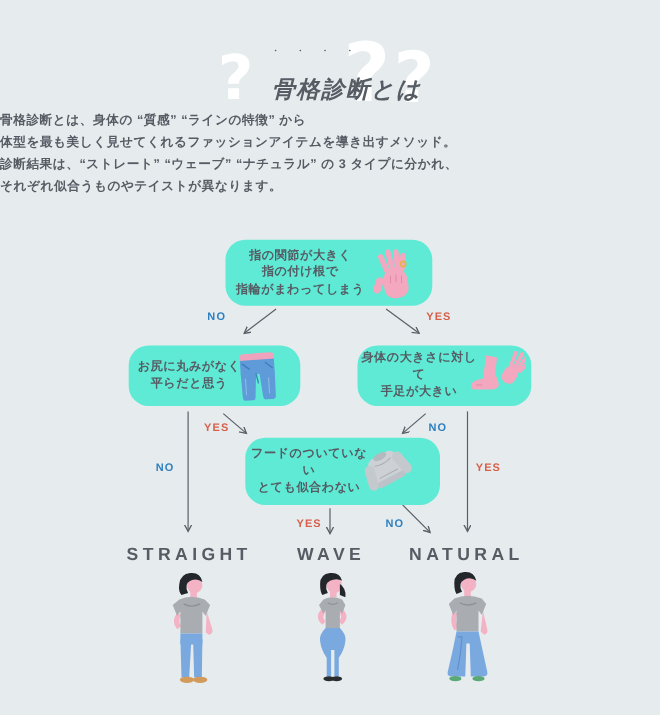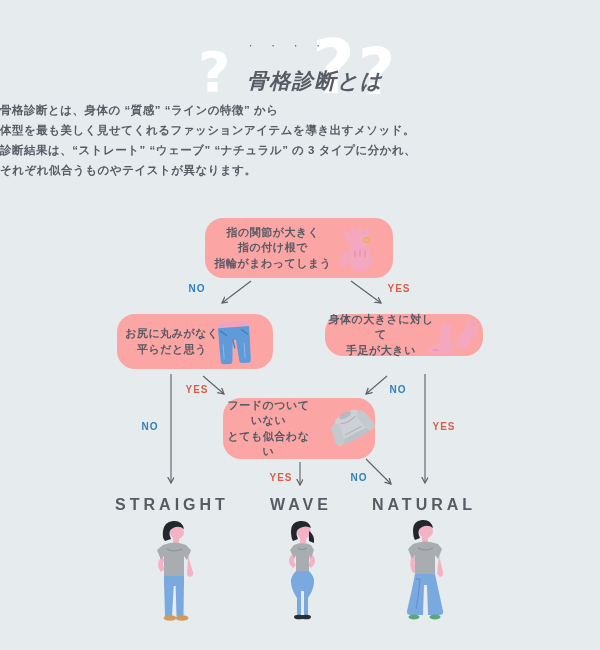--- a/index.html
+++ b/index.html
@@ -33,30 +33,30 @@
     position:absolute;left:0;top:100px;width:600px;text-align:left;
     font-size:11.5px;font-weight:bold;line-height:20px;letter-spacing:.5px;z-index:2;
   }
 
   
   .start-label{
     position:absolute;left:0;top:200px;width:600px;text-align:center;
     font-size:14px;font-weight:bold;letter-spacing:2.5px;margin-top:26px;
   }
   .flow-box{
-    position:absolute;background:#fca5a5;border-radius:18px;
+    position:absolute;background:#5eead4;border-radius:18px;
     display:flex;flex-direction:column;justify-content:center;
     font-size:11px;font-weight:bold;line-height:15.5px;letter-spacing:.5px;
     text-align:center;z-index:2;
   }
   .flow-box .txt{display:block;}
   #box-q1{left:205px;top:218px;width:188px;height:60px;padding-right:52px;box-sizing:border-box;}
   #box-q2{left:117px;top:314px;width:156px;height:55px;padding-right:46px;box-sizing:border-box;}
-  #box-q3{left:325px;top:314px;width:158px;height:42px;padding-right:46px;box-sizing:border-box;}
-  #box-q4{left:223px;top:398px;width:152px;height:61px;padding-right:61px;box-sizing:border-box;}
+  #box-q3{left:325px;top:314px;width:158px;height:55px;padding-right:46px;box-sizing:border-box;}
+  #box-q4{left:223px;top:398px;width:177px;height:61px;padding-right:61px;box-sizing:border-box;}
 
   .node-icon{position:absolute;z-index:3;}
   #icon-hand {left:331px;top:223px;width:56px;height:53px;}
   #icon-jeans{left:211px;top:318px;width:48px;height:48px;}
   #icon-foot {left:420px;top:317px;width:58px;height:46px;}
   #icon-sweat{left:329px;top:403px;width:46px;height:50px;}
 
   #arrow-layer{position:absolute;left:0;top:0;width:600px;height:650px;z-index:1;}
 
   .tag{

